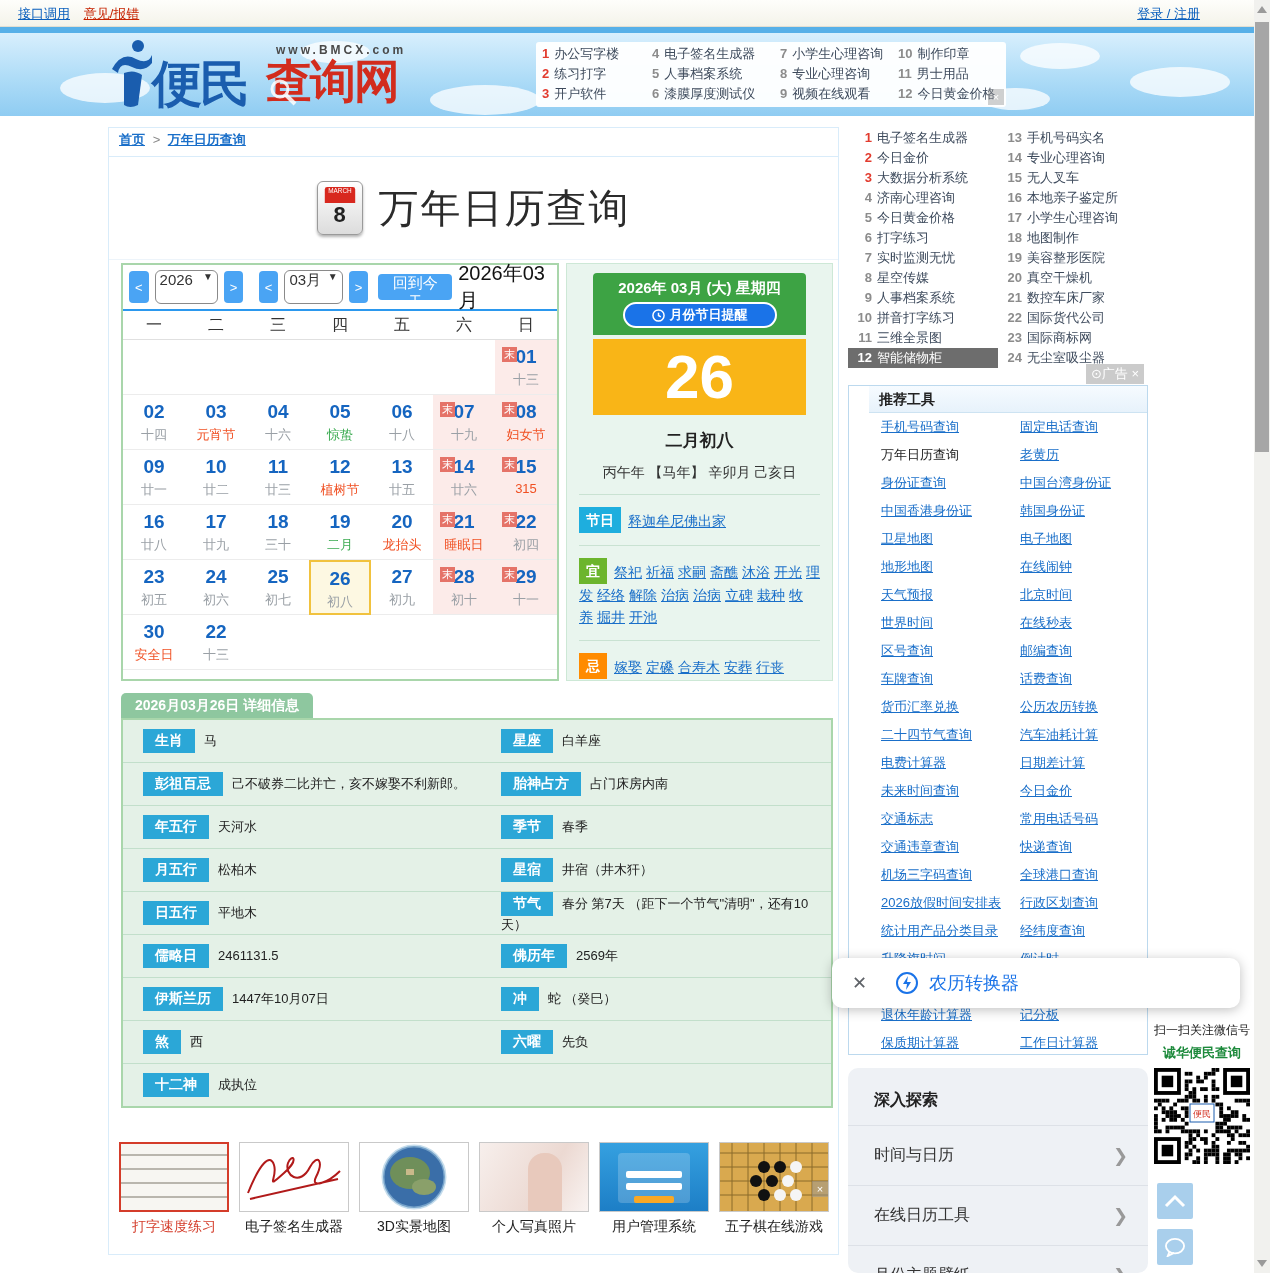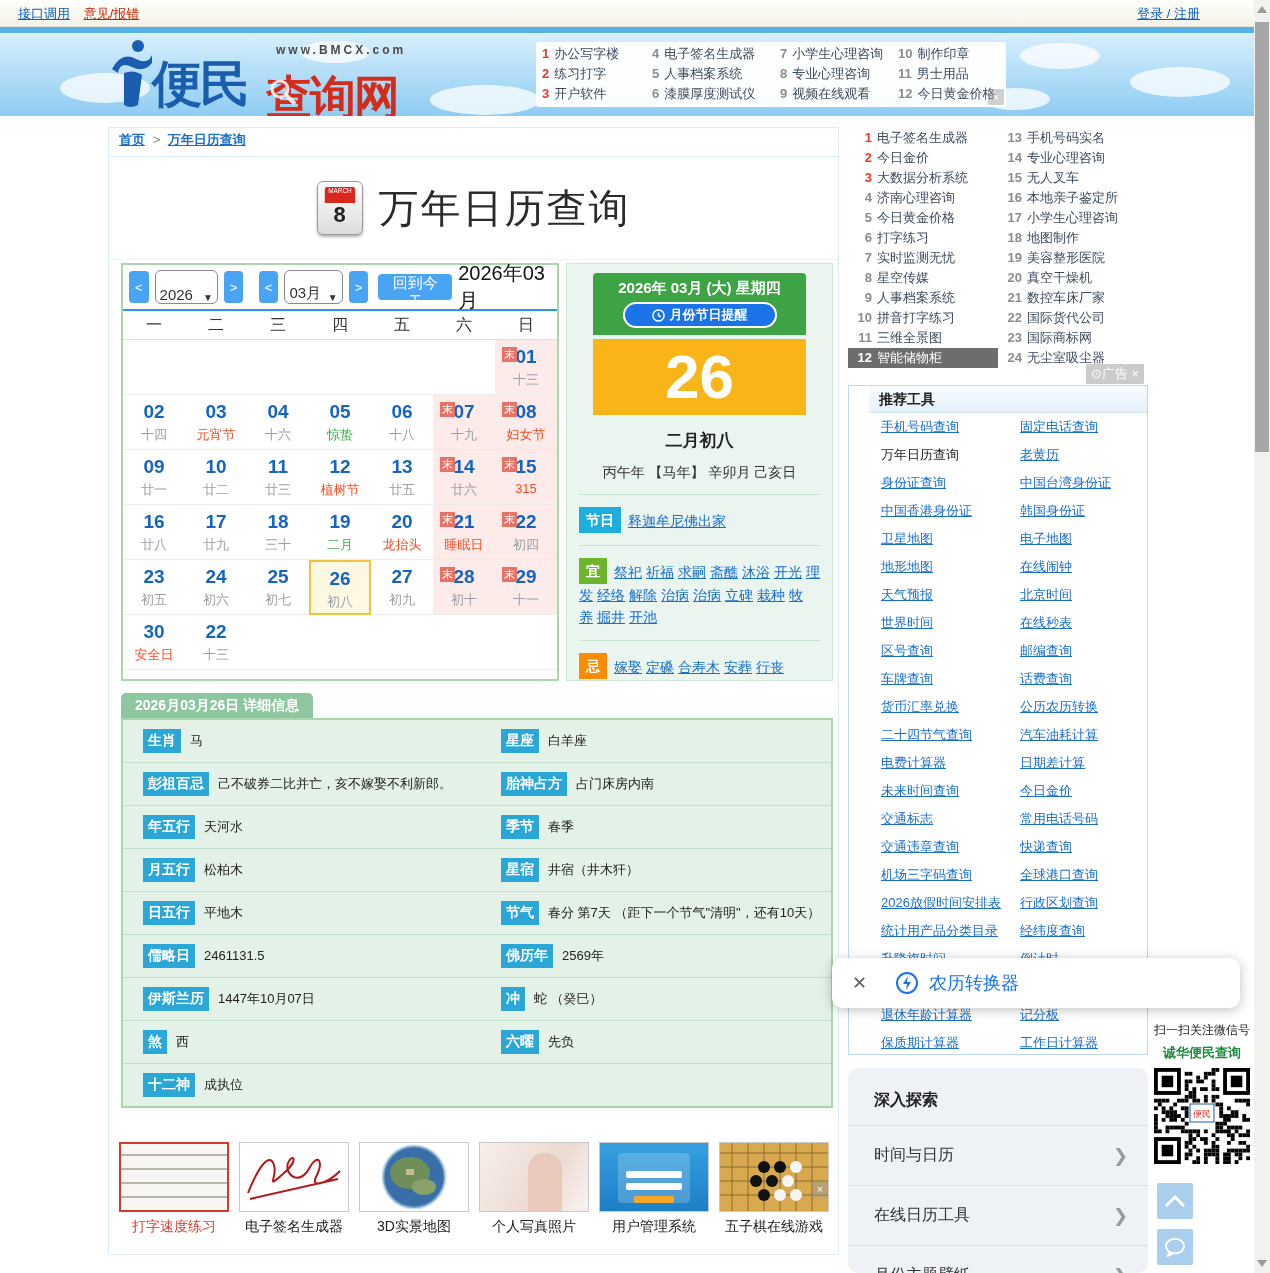--- a/index.html
+++ b/index.html
@@ -12,21 +12,21 @@
   #topbar .tl .api{color:#0b5fbd;text-decoration:underline;margin-right:10px;}
   #topbar .tl .fb{color:#c62200;text-decoration:underline;}
   #topbar .auth{position:absolute;right:70px;top:5px;color:#0b5fbd;text-decoration:underline;}
   #bluestrip{position:absolute;left:0;top:27px;width:100%;height:6px;background:#57b0e8;}
   
   #banner{position:absolute;left:0;top:33px;width:100%;height:83px;background:linear-gradient(180deg,#d8effd 0%,#aedcf7 55%,#8fccf2 100%);overflow:hidden;}
   .cloud{position:absolute;background:#fff;opacity:.75;border-radius:50%;}
   #logo{position:absolute;left:108px;top:4px;width:330px;height:76px;}
   #logo .url{position:absolute;left:168px;top:6px;font-size:12px;font-weight:bold;letter-spacing:3px;color:#4a4a4a;}
   #logo .t1{position:absolute;left:44px;top:14px;font-size:50px;font-weight:900;color:#1a5dae;letter-spacing:-2px;}
-  #logo .t2{position:absolute;left:158px;top:30px;font-size:46px;font-weight:900;color:#d22c1d;letter-spacing:-2px;}
+  #logo .t2{position:absolute;left:158px;top:14px;font-size:46px;font-weight:900;color:#d22c1d;letter-spacing:-2px;}
   #logo svg{position:absolute;left:0;top:2px;}
   #hdrads{position:absolute;left:536px;top:9px;width:470px;height:65px;background:rgba(255,255,255,.96);border-radius:3px;padding:2px 0 0 6px;box-sizing:border-box;}
   #hdrads .grid{display:grid;grid-template-columns:110px 128px 118px 104px;grid-template-rows:repeat(3,20px);grid-auto-flow:column;}
   .had{font-size:13px;white-space:nowrap;line-height:20px;}
   .hadn{font-weight:bold;color:#8c8c8c;margin-right:5px;}
   .hadn.red{color:#e23b2e;}
   .hadt{color:#3d4a5c;cursor:pointer;}
   #hdrads .adx{position:absolute;right:2px;bottom:2px;width:16px;height:16px;background:rgba(150,150,150,.45);color:#fff;font-size:11px;text-align:center;line-height:16px;cursor:pointer;}
   
   #leftbox{position:absolute;left:108px;top:127px;width:731px;height:1128px;border:1px solid #d9ecfa;background:#fff;box-sizing:border-box;}
@@ -34,21 +34,21 @@
   #crumb .sep{color:#888;margin:0 4px;text-decoration:none;font-weight:normal;}
   #titlearea{height:102px;border-bottom:1px solid #edf4fa;display:flex;align-items:center;justify-content:center;gap:16px;}
   .calicon{position:relative;width:44px;height:52px;background:linear-gradient(#fff,#dcdcdc);border:1px solid #9a9a9a;border-radius:6px;box-shadow:0 2px 3px rgba(0,0,0,.3);overflow:hidden;}
   .calicon .top{position:absolute;left:3px;right:3px;top:3px;height:20px;background:#d8281e;border-radius:3px 3px 0 0;color:#fff;font-size:8px;text-align:center;line-height:9px;transform:scale(.8);}
   .calicon .num{position:absolute;left:0;right:0;top:20px;text-align:center;font-size:22px;font-weight:bold;color:#222;}
   #titlearea .big{font-size:40px;color:#2b2b2b;letter-spacing:2px;}
   
   #calwrap{position:absolute;left:12px;top:135px;width:438px;height:418px;border:2px solid #a9d6ab;background:#fff;box-sizing:border-box;}
   #ctrl{height:44px;display:flex;align-items:center;gap:6px;padding:0 6px;border-bottom:2px solid #2b98ee;}
   .nbtn{width:20px;height:32px;background:#4aa4f4;color:#fff;border:none;border-radius:4px;font-size:13px;cursor:pointer;}
-  .sel{height:32px;width:64px;border:1px solid #8a8a8a;border-radius:6px;background:#fff;font-size:15px;padding:0 4px;display:inline-flex;align-items:flex-end;justify-content:space-between;cursor:pointer;}
+  .sel{height:32px;width:64px;border:1px solid #8a8a8a;border-radius:6px;background:#fff;font-size:15px;padding:0 4px;display:inline-flex;align-items:flex-start;justify-content:space-between;cursor:pointer;}
   .sel .car{font-size:10px;color:#333;}
   .todaybtn{height:26px;padding:0 12px;background:#4aa4f4;color:#fff;border:none;border-radius:4px;font-size:15px;cursor:pointer;margin-left:4px;}
   #ctitle{margin-left:auto;font-size:20px;font-weight:normal;color:#111;padding-right:4px;}
   #wdays{display:grid;grid-template-columns:repeat(7,1fr);height:28px;border-bottom:1px solid #e0e0e0;}
   #wdays div{text-align:center;line-height:28px;font-size:16px;color:#333;}
   #dgrid{display:grid;grid-template-columns:repeat(7,1fr);grid-auto-rows:55px;}
   .cell{position:relative;text-align:center;border-bottom:1px solid #ececec;box-sizing:border-box;cursor:pointer;}
   .cell.we{background:#fcebe9;}
   .cell.selcell{border:2px solid #f1c23e;background:#fdf8e2;}
   .dnum{font-size:19px;font-weight:bold;color:#1565c0;margin-top:6px;}
@@ -70,21 +70,21 @@
   .tag-fest{background:#1eaede;}
   .tag-yi{background:#6cb52d;}
   .tag-ji{background:#ff8b00;}
   .dprow .lnk{margin-right:4px;font-size:14px;}
   
   #dettab{position:absolute;left:12px;top:565px;height:25px;background:#8ec79f;color:#fff;font-size:14px;font-weight:bold;line-height:25px;padding:0 14px;border-radius:5px 5px 0 0;}
   #detpanel{position:absolute;left:12px;top:590px;width:712px;height:390px;border:2px solid #a9d6ab;background:#e4f1e7;box-sizing:border-box;}
   .detrow{display:grid;grid-template-columns:358px 1fr;min-height:42px;border-bottom:1px solid #c2dfcb;align-items:center;}
   .detrow:last-child{border-bottom:none;}
   .detcell{padding:0 0 0 20px;font-size:13px;color:#222;}
-  .detbad{display:inline-block;background:#2ba7d7;color:#fff;font-size:14px;font-weight:bold;padding:3px 5px;margin-right:9px;}
+  .detbad{display:inline-block;background:#2ba7d7;color:#fff;font-size:14px;font-weight:bold;padding:3px 12px;margin-right:9px;}
   
   #thumbs{position:absolute;left:10px;top:1014px;width:712px;display:flex;gap:10px;}
   .thumb{width:110px;text-align:center;cursor:pointer;}
   .timg{width:110px;height:70px;border:1px solid #c9c9c9;box-sizing:border-box;position:relative;overflow:hidden;background:#fff;}
   .thumb.hl .timg{border:2px solid #d43c2a;}
   .tlabel{font-size:14px;margin-top:6px;color:#222;}
   .thumb.hl .tlabel{color:#d43c2a;}
   .t-key{background:#e4e2dc;background-image:repeating-linear-gradient(0deg,#f7f6f2 0 12px,#b9b6ae 12px 14px),repeating-linear-gradient(90deg,rgba(250,250,248,.9) 0 16px,rgba(150,148,140,.9) 16px 18px);}
   .t-login{background:linear-gradient(#35a0e0,#1d7ec6);}
   .t-login .card{position:absolute;left:18px;top:10px;width:72px;height:50px;background:rgba(255,255,255,.2);border-radius:4px;}

